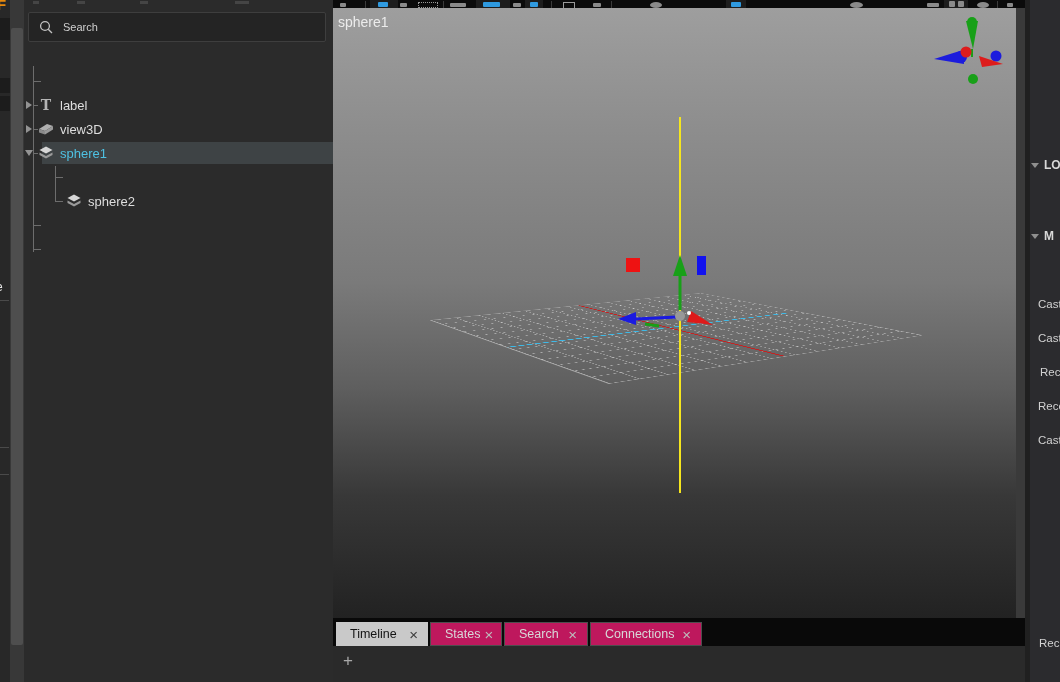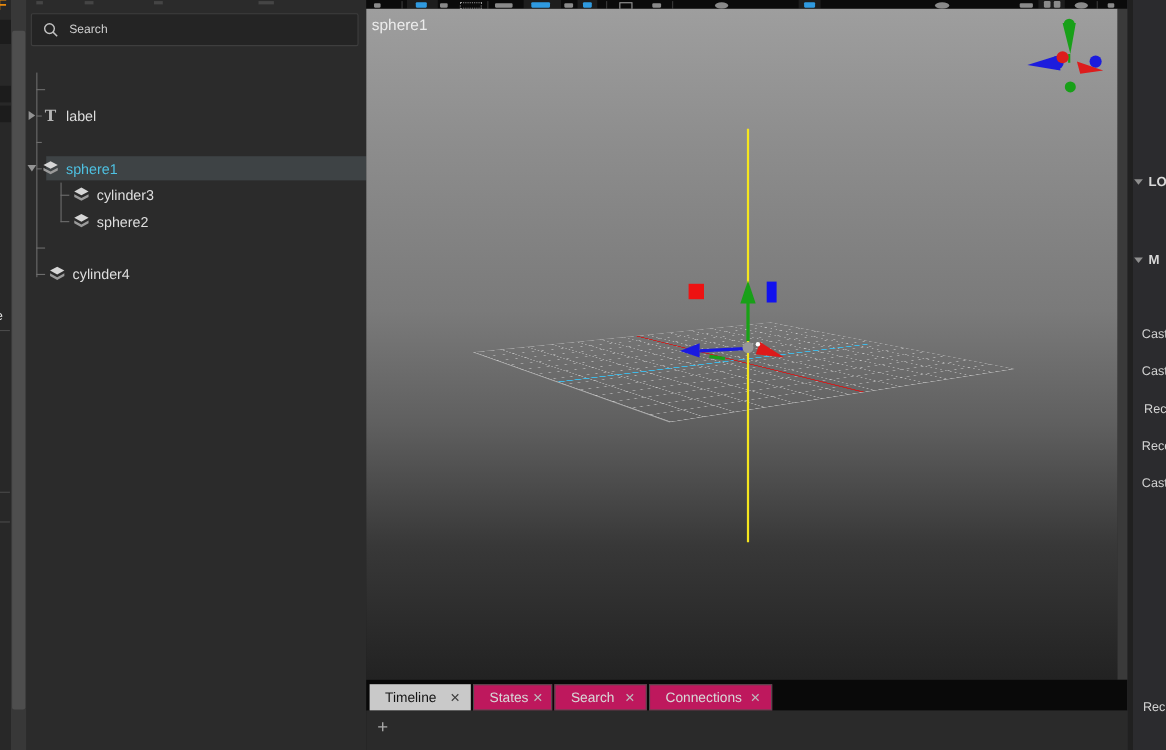--- a/index.html
+++ b/index.html
@@ -139,60 +139,55 @@
     <div class="row" style="top:94px;">
       <span style="width:2px;"></span>
       <span class="chev right"></span>
       <span style="width:6px;"></span>
       <svg class="ticon" width="16" height="16" viewBox="0 0 16 16">
         <text x="8" y="13" text-anchor="middle" font-family="DejaVu Serif, serif" font-size="14" font-weight="bold" fill="#b5b5b5">T</text>
       </svg>
       <span class="lbl">label</span>
     </div>
 
+    <div class="row" style="top:118px;">
+      <span style="width:2px;"></span>
+      <span class="chev right"></span>
+      <span style="width:6px;"></span>
+      <svg class="ticon" width="16" height="16" viewBox="0 0 16 16">
+        <polygon points="1,8 9,3 15,5 7,10" fill="#b0b0b0"></polygon>
+        <polygon points="1,8 7,10 7,13.5 1,11.5" fill="#8b8b8b"></polygon>
+        <polygon points="7,10 15,5 15,8.5 7,13.5" fill="#9a9a9a"></polygon>
+      </svg>
+      <span class="lbl">view3D</span>
+    </div>
 
     <div class="row selected" style="top:142px;">
       <span class="hl"></span>
       <span style="width:1px;"></span>
       <span class="chev down"></span>
       <span style="width:5px;"></span>
       <svg class="ticon" width="16" height="16" viewBox="0 0 16 16">
         <polygon points="8,1.5 14.5,5 8,8.5 1.5,5" fill="#d6d6d6"></polygon>
         <polygon points="1.5,7.5 8,11 14.5,7.5 14.5,10 8,13.5 1.5,10" fill="#9a9a9a"></polygon>
       </svg>
       <span class="lbl">sphere1</span>
     </div>
 
-    <div class="row" style="top:166px;">
-      <span style="width:42px;"></span>
-      <svg class="ticon" width="16" height="16" viewBox="0 0 16 16">
-        <polygon points="8,1.5 14.5,5 8,8.5 1.5,5" fill="#d6d6d6"></polygon>
-        <polygon points="1.5,7.5 8,11 14.5,7.5 14.5,10 8,13.5 1.5,10" fill="#9a9a9a"></polygon>
-      </svg>
-      <span class="lbl">cylinder3</span>
-    </div>
 
     <div class="row" style="top:190px;">
       <span style="width:42px;"></span>
       <svg class="ticon" width="16" height="16" viewBox="0 0 16 16">
         <polygon points="8,1.5 14.5,5 8,8.5 1.5,5" fill="#d6d6d6"></polygon>
         <polygon points="1.5,7.5 8,11 14.5,7.5 14.5,10 8,13.5 1.5,10" fill="#9a9a9a"></polygon>
       </svg>
       <span class="lbl">sphere2</span>
     </div>
 
 
-    <div class="row" style="top:238px;">
-      <span style="width:20px;"></span>
-      <svg class="ticon" width="16" height="16" viewBox="0 0 16 16">
-        <polygon points="8,1.5 14.5,5 8,8.5 1.5,5" fill="#d6d6d6"></polygon>
-        <polygon points="1.5,7.5 8,11 14.5,7.5 14.5,10 8,13.5 1.5,10" fill="#9a9a9a"></polygon>
-      </svg>
-      <span class="lbl">cylinder4</span>
-    </div>
   </div>
 </div>
 
 <div id="center" class="abs">
 
   <div id="top-toolbar">
     <div class="tb-gray" style="left:7px;width:6px;"></div>
     <div class="tb-sep" style="left:32px;"></div>
     <div class="tb-block" style="left:37px;width:28px;"></div>
     <div class="tb-blue" style="left:45px;width:10px;"></div>

